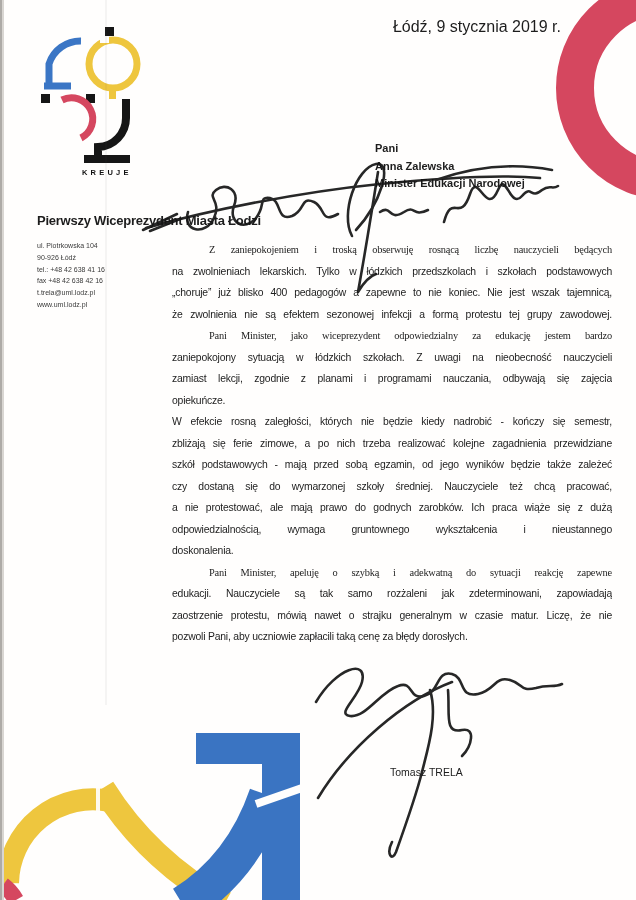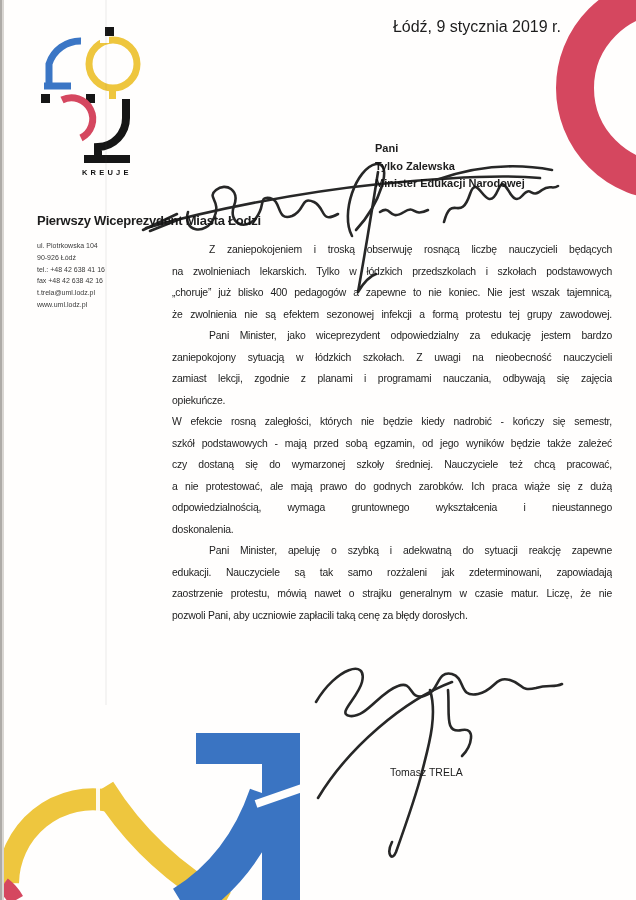--- a/index.html
+++ b/index.html
@@ -42,21 +42,21 @@
   .body-block{
     position:absolute;left:172px;top:239px;width:440px;
     font-size:10.4px;letter-spacing:-0.2px;line-height:21.5px;
   }
   .bl{
     height:21.5px;overflow:hidden;
     text-align:justify;text-align-last:justify;
     white-space:normal;
   }
   .bl.nolast{text-align-last:left;}
-  .bl.ind{padding-left:37px;}
+  .bl.ind{padding-left:37px;font-family:Liberation Serif, serif;}
   .signature-name{
     position:absolute;left:390px;top:766px;
     font-size:10.5px;font-weight:normal;white-space:nowrap;z-index:6;
   }
   .hand-svg{
     position:absolute;left:0;top:0;width:636px;height:900px;
     z-index:5;pointer-events:none;
   }
   .red-ring{
     position:absolute;left:556px;top:-24px;
@@ -99,21 +99,21 @@
       <path d="M 96,74 L 96,93 A 29,29 0 0 1 68,122 L 68,131" stroke-width="8"></path>
       <rect x="54" y="130" width="46" height="8" fill="#161616" stroke="none"></rect>
     </g>
     <text x="52" y="150" font-size="7.5" font-weight="bold" letter-spacing="3.2" fill="#111" font-family="Liberation Sans, sans-serif">KREUJE</text>
   </svg>
 
   <div class="date-line">Łódź, 9 stycznia 2019 r.</div>
 
   <div class="recipient">
     <div>Pani</div>
-    <div>Tylko Zalewska</div>
+    <div>Anna Zalewska</div>
     <div>Minister Edukacji Narodowej</div>
   </div>
 
   <div class="sender-title">Pierwszy Wiceprezydent Miasta Łodzi</div>
   <div class="sender-address">
     <div>ul. Piotrkowska 104</div>
     <div>90-926 Łódź</div>
     <div>tel.: +48 42 638 41 16</div>
     <div>fax +48 42 638 42 16</div>
     <div>t.trela@uml.lodz.pl</div>
@@ -128,20 +128,21 @@
       <div class="bl">że zwolnienia nie są efektem sezonowej infekcji a formą protestu tej grupy zawodowej.</div>
     </div>
     <div>
       <div class="bl ind">Pani Minister, jako wiceprezydent odpowiedzialny za edukację jestem bardzo</div>
       <div class="bl">zaniepokojony sytuacją w łódzkich szkołach. Z uwagi na nieobecność nauczycieli</div>
       <div class="bl">zamiast lekcji, zgodnie z planami i programami nauczania, odbywają się zajęcia</div>
       <div class="bl nolast">opiekuńcze.</div>
     </div>
     <div>
       <div class="bl">W efekcie rosną zaległości, których nie będzie kiedy nadrobić - kończy się semestr,</div>
+      <div class="bl">zbliżają się ferie zimowe, a po nich trzeba realizować kolejne zagadnienia przewidziane</div>
       <div class="bl">szkół podstawowych - mają przed sobą egzamin, od jego wyników będzie także zależeć</div>
       <div class="bl">czy dostaną się do wymarzonej szkoły średniej. Nauczyciele też chcą pracować,</div>
       <div class="bl">a nie protestować, ale mają prawo do godnych zarobków. Ich praca wiąże się z dużą</div>
       <div class="bl">odpowiedzialnością, wymaga gruntownego wykształcenia i nieustannego</div>
       <div class="bl nolast">doskonalenia.</div>
     </div>
     <div>
       <div class="bl ind">Pani Minister, apeluję o szybką i adekwatną do sytuacji reakcję zapewne</div>
       <div class="bl">edukacji. Nauczyciele są tak samo rozżaleni jak zdeterminowani, zapowiadają</div>
       <div class="bl">zaostrzenie protestu, mówią nawet o strajku generalnym w czasie matur. Liczę, że nie</div>

